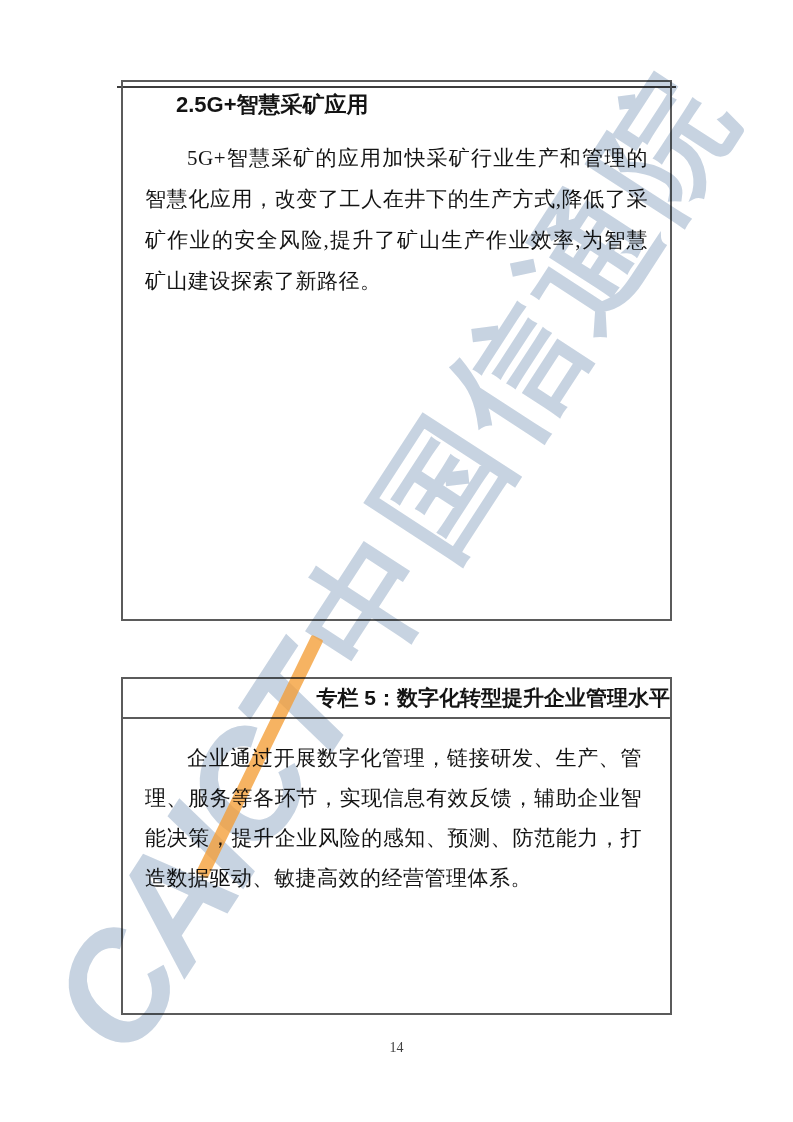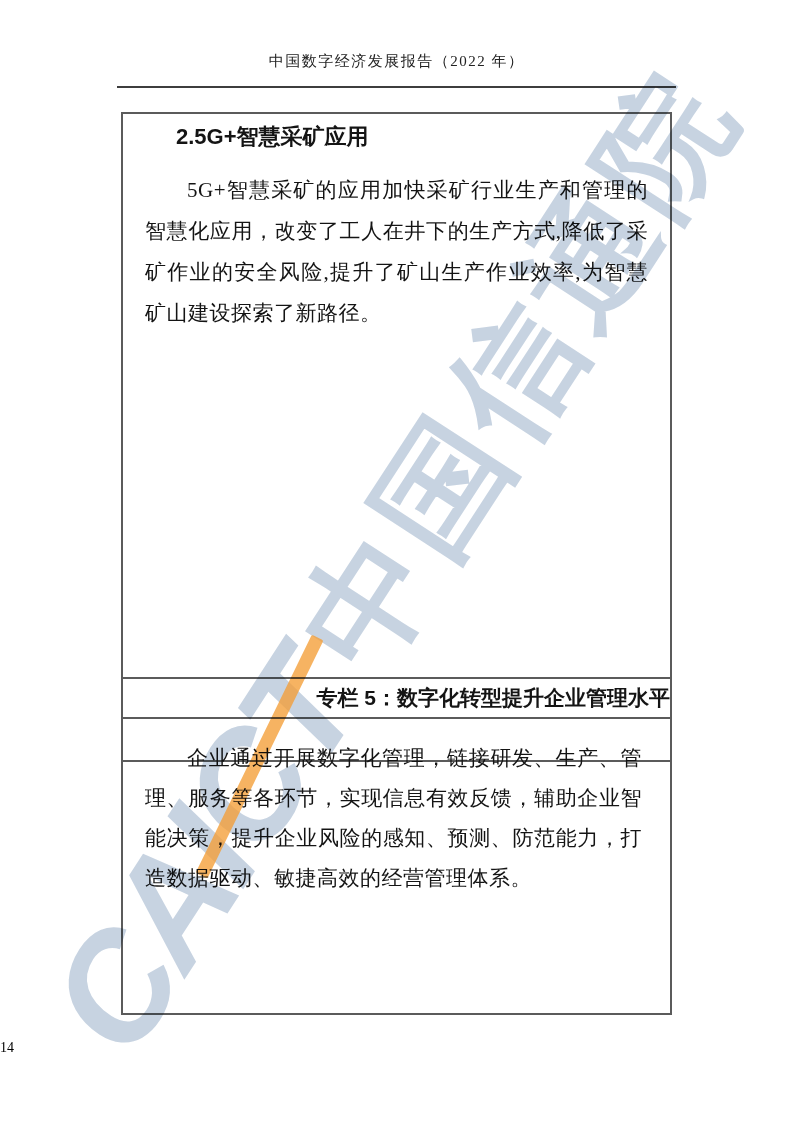--- a/index.html
+++ b/index.html
@@ -57,21 +57,21 @@
     border-radius:2px;
   }
 
   
   .case-box {
     position:absolute; left:121px; width:551px;
     border:2px solid #5b5b5b;
     box-sizing:border-box;
     background:transparent;
   }
-  .box-mining { top:112px; height:650px; padding:2px 9px 0 9px; }
+  .box-mining { top:80px; height:541px; padding:2px 9px 0 9px; }
   .box-column5 { top:677px; height:338px; }
 
   .para {
     margin:13px;
     font-size:21px; line-height:41px;
     text-align:justify;
     text-indent:2em;
     letter-spacing:0.5px;
   }
   .bold-head {
@@ -89,29 +89,28 @@
     font-weight:bold; font-size:21px;
     border-bottom:2px solid #5b5b5b;
   }
   .box-column5 .box-body { padding:6px 15px 0 9px; }
   .box-column5 .para { line-height:40px; }
   .box-column5 .bold-head { line-height:42px; }
 
   
   .footer-pagenum {
     position:absolute; top:1040px; left:0; width:100%;
-    text-align:left; font-size:14px; color:#000000;
+    text-align:center; font-size:14px; color:#404040;
   }
 </style>
 </head>
 <body>
 
 <div class="page">
 
-  <div class="header-title">中国数字经济发展报告（2022 年）</div>
   <div class="header-rule"></div>
 
   <div class="watermark">
     <span class="wm-latin">CAICT</span><span class="wm-cn">中国信通院</span>
     <span class="wm-slash"></span>
   </div>
 
   <div class="case-box box-mining">
     <p class="bold-head">2.5G+智慧采矿应用</p>
     <p class="para">5G+智慧采矿的应用加快采矿行业生产和管理的智慧化应用，改变了工人在井下的生产方式,降低了采矿作业的安全风险,提升了矿山生产作业效率,为智慧矿山建设探索了新路径。</p>

